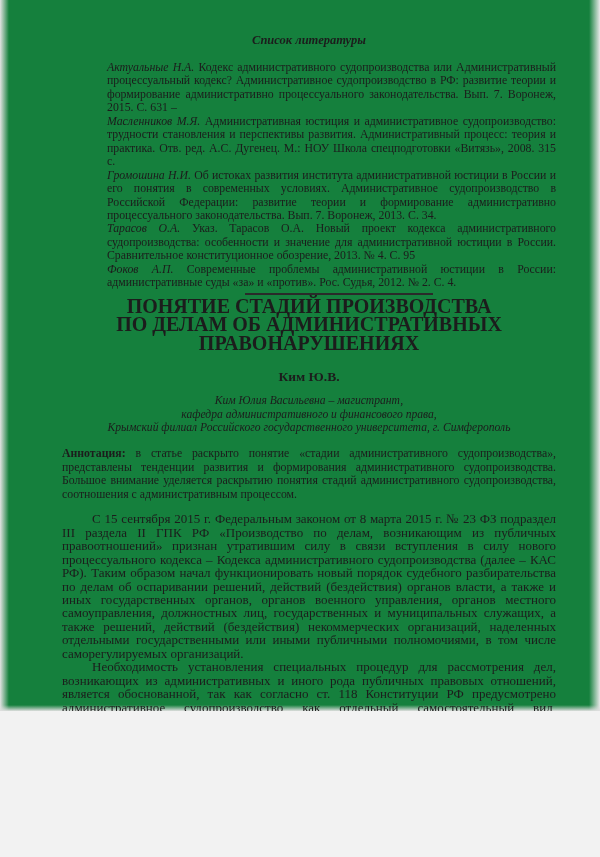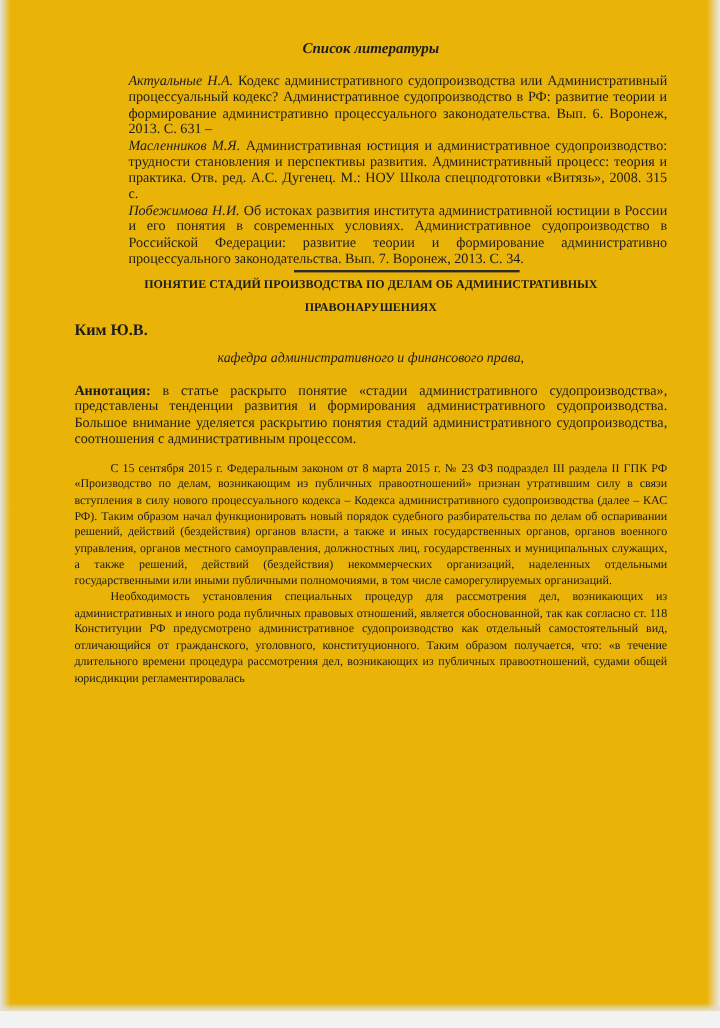--- a/index.html
+++ b/index.html
@@ -3,22 +3,22 @@
 <meta charset="utf-8">
 <style>
   html, body { margin: 0; padding: 0; }
   body {
     width: 600px; height: 857px;
     background: #f2f2f2;
     font-family: "Liberation Serif", "DejaVu Serif", serif;
   }
   .page {
     position: relative;
-    width: 600px; height: 842px;
-    background: #eab308;
+    width: 600px; height: 711px;
+    background: #15803d;
     color: #1c1c1c;
     overflow: hidden;
   }
   
   .edge-left  { position:absolute; left:0; top:0; width:9px; height:857px;
                 background: linear-gradient(to right, #e3e3e3, rgba(255,255,255,0)); }
   .edge-right { position:absolute; right:0; top:0; width:11px; height:857px;
                 background: linear-gradient(to left, #e9e9e9, rgba(255,255,255,0)); }
   .edge-bottom{ position:absolute; left:0; bottom:0; width:600px; height:6px;
                 background: linear-gradient(to top, #dedede, rgba(255,255,255,0)); }
@@ -49,80 +49,84 @@
     width: 188px;
     height: 0;
     border-top: 2px solid #2a2a2a;
     margin: 3px auto 2px auto;
     transform: translateX(30px);
   }
 
   .article-title {
     text-align: center;
     font-weight: bold;
-    font-size: 10px;
+    font-size: 20px;
     line-height: 18.5px;
     margin: 0 auto;
     max-width: 400px;
   }
   .article-author {
-    text-align: left;
+    text-align: center;
     font-weight: bold;
     font-size: 13.5px;
     line-height: 17px;
-    margin: 0 0 9px 0;
+    margin: 16px 0 9px 0;
   }
   .affiliation {
     text-align: center;
     font-style: italic;
     font-size: 11.6px;
     line-height: 13.4px;
     margin: 0 0 13px 0;
   }
   .abstract, .keywords {
     font-size: 11.8px;
     line-height: 13.45px;
     text-align: justify;
     margin: 0;
   }
   .block-label { font-weight: bold; }
   .body-text { margin-top: 11px; }
   .body-para {
-    font-size: 10px;
+    font-size: 13px;
     line-height: 13.45px;
     text-align: justify;
     text-indent: 30px;
     margin: 0;
   }
 </style>
 </head>
 <body>
 
 <div class="page">
   <div class="edge-left"></div>
   <div class="edge-right"></div>
   <div class="edge-bottom"></div>
 
   <div class="content">
 
     <div class="ref-heading">Список литературы</div>
 
     <div class="ref-list">
-      <p class="ref-entry"><span class="ref-author">Актуальные Н.А.</span> <span>Кодекс административного судопроизводства или Административный процессуальный кодекс? Административное судопроизводство в РФ: развитие теории и формирование административно процессуального законодательства. Вып. 6. Воронеж, 2013. С. 631 –</span></p>
+      <p class="ref-entry"><span class="ref-author">Актуальные Н.А.</span> <span>Кодекс административного судопроизводства или Административный процессуальный кодекс? Административное судопроизводство в РФ: развитие теории и формирование административно процессуального законодательства. Вып. 7. Воронеж, 2015. С. 631 –</span></p>
       <p class="ref-entry"><span class="ref-author">Масленников М.Я.</span> <span>Административная юстиция и административное судопроизводство: трудности становления и перспективы развития. Административный процесс: теория и практика. Отв. ред. А.С. Дугенец. М.: НОУ Школа спецподготовки «Витязь», 2008. 315 с.</span></p>
-      <p class="ref-entry"><span class="ref-author">Побежимова Н.И.</span> <span>Об истоках развития института административной юстиции в России и его понятия в современных условиях. Административное судопроизводство в Российской Федерации: развитие теории и формирование административно процессуального законодательства. Вып. 7. Воронеж, 2013. С. 34.</span></p>
+      <p class="ref-entry"><span class="ref-author">Громошина Н.И.</span> <span>Об истоках развития института административной юстиции в России и его понятия в современных условиях. Административное судопроизводство в Российской Федерации: развитие теории и формирование административно процессуального законодательства. Вып. 7. Воронеж, 2013. С. 34.</span></p>
+      <p class="ref-entry"><span class="ref-author">Тарасов О.А.</span> <span>Указ. Тарасов О.А. Новый проект кодекса административного судопроизводства: особенности и значение для административной юстиции в России. Сравнительное конституционное обозрение, 2013. № 4. С. 95</span></p>
+      <p class="ref-entry"><span class="ref-author">Фоков А.П.</span> <span>Современные проблемы административной юстиции в России: административные суды «за» и «против». Рос. Судья, 2012. № 2. С. 4.</span></p>
     </div>
 
     <div class="sep-rule"></div>
 
     <div class="article-title">ПОНЯТИЕ СТАДИЙ ПРОИЗВОДСТВА ПО ДЕЛАМ ОБ АДМИНИСТРАТИВНЫХ ПРАВОНАРУШЕНИЯХ</div>
     <div class="article-author">Ким Ю.В.</div>
 
     <div class="affiliation">
+      <div>Ким Юлия Васильевна – магистрант,</div>
       <div>кафедра административного и финансового права,</div>
+      <div>Крымский филиал Российского государственного университета, г. Симферополь</div>
     </div>
 
     <p class="abstract"><span class="block-label">Аннотация:</span><span> в статье раскрыто понятие «стадии административного судопроизводства», представлены тенденции развития и формирования административного судопроизводства. Большое внимание уделяется раскрытию понятия стадий административного судопроизводства, соотношения с административным процессом.</span></p>
 
 
     <div class="body-text">
       <p class="body-para">С 15 сентября 2015 г. Федеральным законом от 8 марта 2015 г. № 23 ФЗ подраздел III раздела II ГПК РФ «Производство по делам, возникающим из публичных правоотношений» признан утратившим силу в связи вступления в силу нового процессуального кодекса – Кодекса административного судопроизводства (далее – КАС РФ). Таким образом начал функционировать новый порядок судебного разбирательства по делам об оспаривании решений, действий (бездействия) органов власти, а также и иных государственных органов, органов военного управления, органов местного самоуправления, должностных лиц, государственных и муниципальных служащих, а также решений, действий (бездействия) некоммерческих организаций, наделенных отдельными государственными или иными публичными полномочиями, в том числе саморегулируемых организаций.</p>
       <p class="body-para">Необходимость установления специальных процедур для рассмотрения дел, возникающих из административных и иного рода публичных правовых отношений, является обоснованной, так как согласно ст. 118 Конституции РФ предусмотрено административное судопроизводство как отдельный самостоятельный вид, отличающийся от гражданского, уголовного, конституционного. Таким образом получается, что: «в течение длительного времени процедура рассмотрения дел, возникающих из публичных правоотношений, судами общей юрисдикции регламентировалась</p>
     </div>
 

